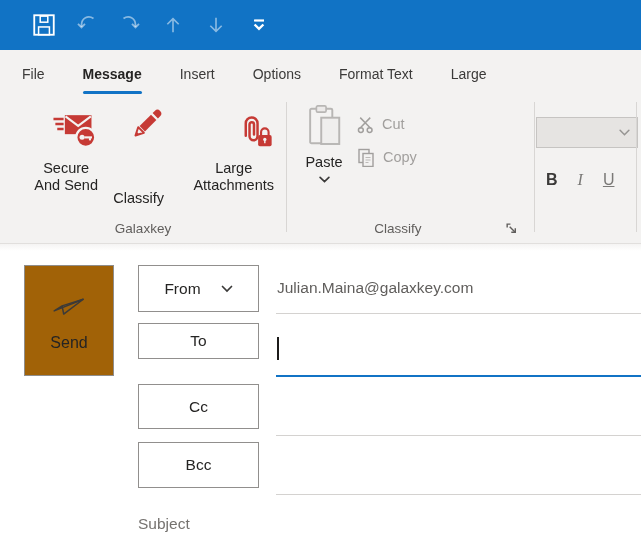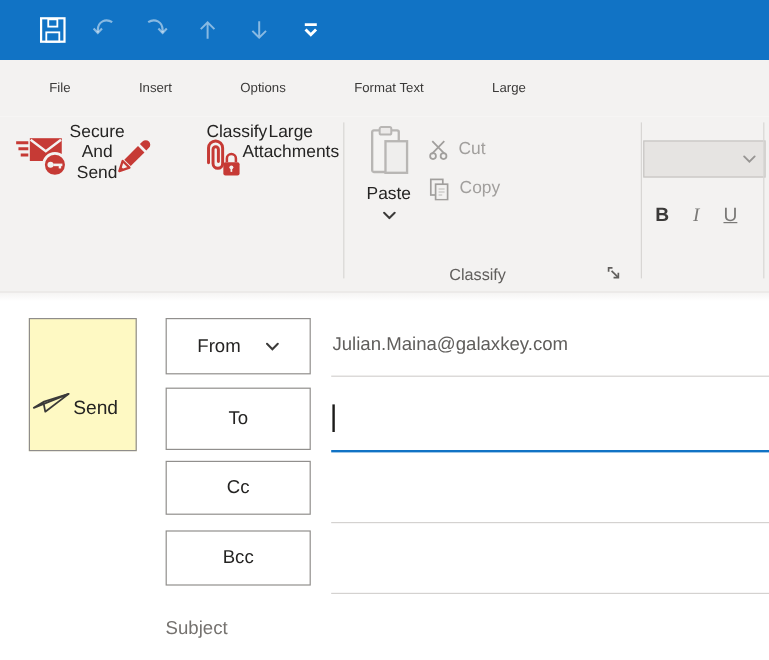--- a/index.html
+++ b/index.html
@@ -12,34 +12,34 @@
               background:#1173c5; display:flex; align-items:center;
               padding-left:29px; gap:13px; }
   .tb-btn { width:30px; height:34px; border:none; background:transparent;
             display:flex; align-items:center; justify-content:center; cursor:pointer; }
 
   
   .tabrow { position:absolute; top:50px; left:0; right:0; height:47px;
             background:#f3f2f1; display:flex; align-items:stretch;
             padding-left:22px; gap:38px; }
   .tab { position:relative; display:flex; align-items:center;
-         font-size:11px; color:#3b3a39; cursor:pointer; white-space:nowrap;margin-left:19px; }
+         font-size:14px; color:#3b3a39; cursor:pointer; white-space:nowrap; }
   .tab.active { font-weight:700; color:#252423; }
   .tab.active::after { content:""; position:absolute; left:0; right:0; bottom:3px;
                        height:3px; background:#1173c5; border-radius:2px; }
 
   
   .ribbon { position:absolute; top:97px; left:0; right:0; height:147px;
             background:#f3f2f1; border-bottom:1px solid #e1dfdd;
             box-shadow:0 2px 3px rgba(0,0,0,0.05); }
   .vdiv { position:absolute; top:5px; height:130px; width:1px; background:#d8d6d4; }
   .grouplabel { position:absolute; bottom:7px; font-size:13.5px; color:#605e5c;
                 text-align:center; }
   .gbtn { position:absolute; top:5px; height:105px; display:flex;
-          flex-direction:row; align-items:flex-start; cursor:pointer; }
+          flex-direction:column; align-items:flex-end; cursor:pointer; }
   .gicon { height:58px; display:flex; align-items:center; justify-content:center; }
   .glabel { font-size:14.5px; color:#252423; line-height:17px; text-align:center; }
   .pastebtn { position:absolute; left:296px; top:6px; width:56px; display:flex;
               flex-direction:column; align-items:center; cursor:pointer; }
   .pastebtn .plabel { font-size:14.5px; color:#252423; margin-top:5px; }
   .srow { position:absolute; left:356px; height:28px; display:flex;
           align-items:center; gap:7px; font-size:14.5px; color:#a19f9d; }
   .combo { position:absolute; left:536px; top:20px; width:102px; height:31px;
            background:#e6e4e2; border:1px solid #c6c4c2; display:flex;
            align-items:center; justify-content:flex-end; padding-right:7px; }
@@ -50,22 +50,22 @@
             font-size:16px; color:#7a7977; cursor:pointer; }
   .biu .u { font-size:16px; color:#7a7977; text-decoration:underline; cursor:pointer; }
   .launcher { position:absolute; left:505px; bottom:9px; width:13px; height:13px;
               cursor:pointer; }
 
   
   .compose { position:absolute; top:244px; left:0; right:0; bottom:0; background:#fff; }
   .compose::before { content:""; position:absolute; top:0; left:0; right:0; height:7px;
                      background:linear-gradient(#f5f4f3, #ffffff); }
   .sendbtn { position:absolute; left:24px; top:21px; width:90px; height:111px;
-             background:#fef9c3; border:1px solid #8f8d8b; display:flex;
-             flex-direction:row; align-items:center; padding-top:24px;
+             background:#a16207; border:1px solid #8f8d8b; display:flex;
+             flex-direction:column; align-items:center; padding-top:24px;
              cursor:pointer; }
   .sendbtn span { margin-top:16px; font-size:16px; color:#252423; }
   .fieldbtn { position:absolute; left:138px; width:121px; background:#fff;
               border:1px solid #918f8d; display:flex; align-items:center;
               justify-content:center; gap:20px; font-size:15.5px; color:#252423;
               cursor:pointer; }
   .subjectlbl { position:absolute; left:138px; top:271px; width:121px;
                 text-align:left; font-size:15.5px; color:#75726f; }
   .hline { position:absolute; left:276px; right:0; height:1px; background:#d4d2d0; }
   .hline.focus { height:2px; background:#1173c5; }
@@ -111,20 +111,21 @@
     <button class="tb-btn">
       <svg width="18" height="18" viewBox="0 0 18 18">
         <path d="M4 4.5 H14" stroke="#ffffff" stroke-width="2.2"></path>
         <path d="M4.6 8.5 L9 12.9 L13.4 8.5" fill="none" stroke="#ffffff" stroke-width="2.4"></path>
       </svg>
     </button>
   </div>
 
   <div class="tabrow">
     <div class="tab">File</div>
+    <div class="tab active">Message</div>
     <div class="tab">Insert</div>
     <div class="tab">Options</div>
     <div class="tab">Format Text</div>
     <div class="tab">Large</div>
   </div>
 
   <div class="ribbon">
 
     <div class="gbtn" style="left:12px; width:86px;">
       <div class="gicon">
@@ -168,20 +169,21 @@
           <circle cx="26.2" cy="22.2" r="1.4" fill="#f3f2f1"></circle>
           <rect x="25.6" y="22.8" width="1.2" height="2.6" fill="#f3f2f1"></rect>
         </svg>
       </div>
       <div class="glabel">
         <div>Large</div>
         <div>Attachments</div>
       </div>
     </div>
 
+    <div class="grouplabel" style="left:0; width:286px;">Galaxkey</div>
     <div class="vdiv" style="left:286px;"></div>
 
     <div class="pastebtn">
       <svg width="36" height="46" viewBox="0 0 26 32">
         <rect x="3" y="3.5" width="16" height="25" rx="1" fill="#f4f3f2" stroke="#b8b6b4" stroke-width="1.4"></rect>
         <rect x="7.5" y="1.5" width="7" height="4.5" rx="1" fill="#eceae9" stroke="#b8b6b4" stroke-width="1.2"></rect>
         <rect x="11" y="10" width="13" height="19" fill="#efeeed" stroke="#b8b6b4" stroke-width="1.4"></rect>
       </svg>
       <span class="plabel">Paste</span>
       <svg width="11" height="7" viewBox="0 0 10 6" style="margin-top:6px;">
@@ -241,21 +243,21 @@
       </svg>
       <span>Send</span>
     </button>
 
     <button class="fieldbtn" style="top:21px; height:47px;">
       <span>From</span>
       <svg width="12" height="8" viewBox="0 0 12 8">
         <path d="M1.5 1.5 L6 6 L10.5 1.5" fill="none" stroke="#3b3a39" stroke-width="1.7" stroke-linecap="round"></path>
       </svg>
     </button>
-    <button class="fieldbtn" style="top:79px; height:52px;">
+    <button class="fieldbtn" style="top:79px; height:36px;">
       <span>To</span>
     </button>
     <button class="fieldbtn" style="top:140px; height:45px;">
       <span>Cc</span>
     </button>
     <button class="fieldbtn" style="top:198px; height:46px;">
       <span>Bcc</span>
     </button>
 
     <div class="subjectlbl">Subject</div>

